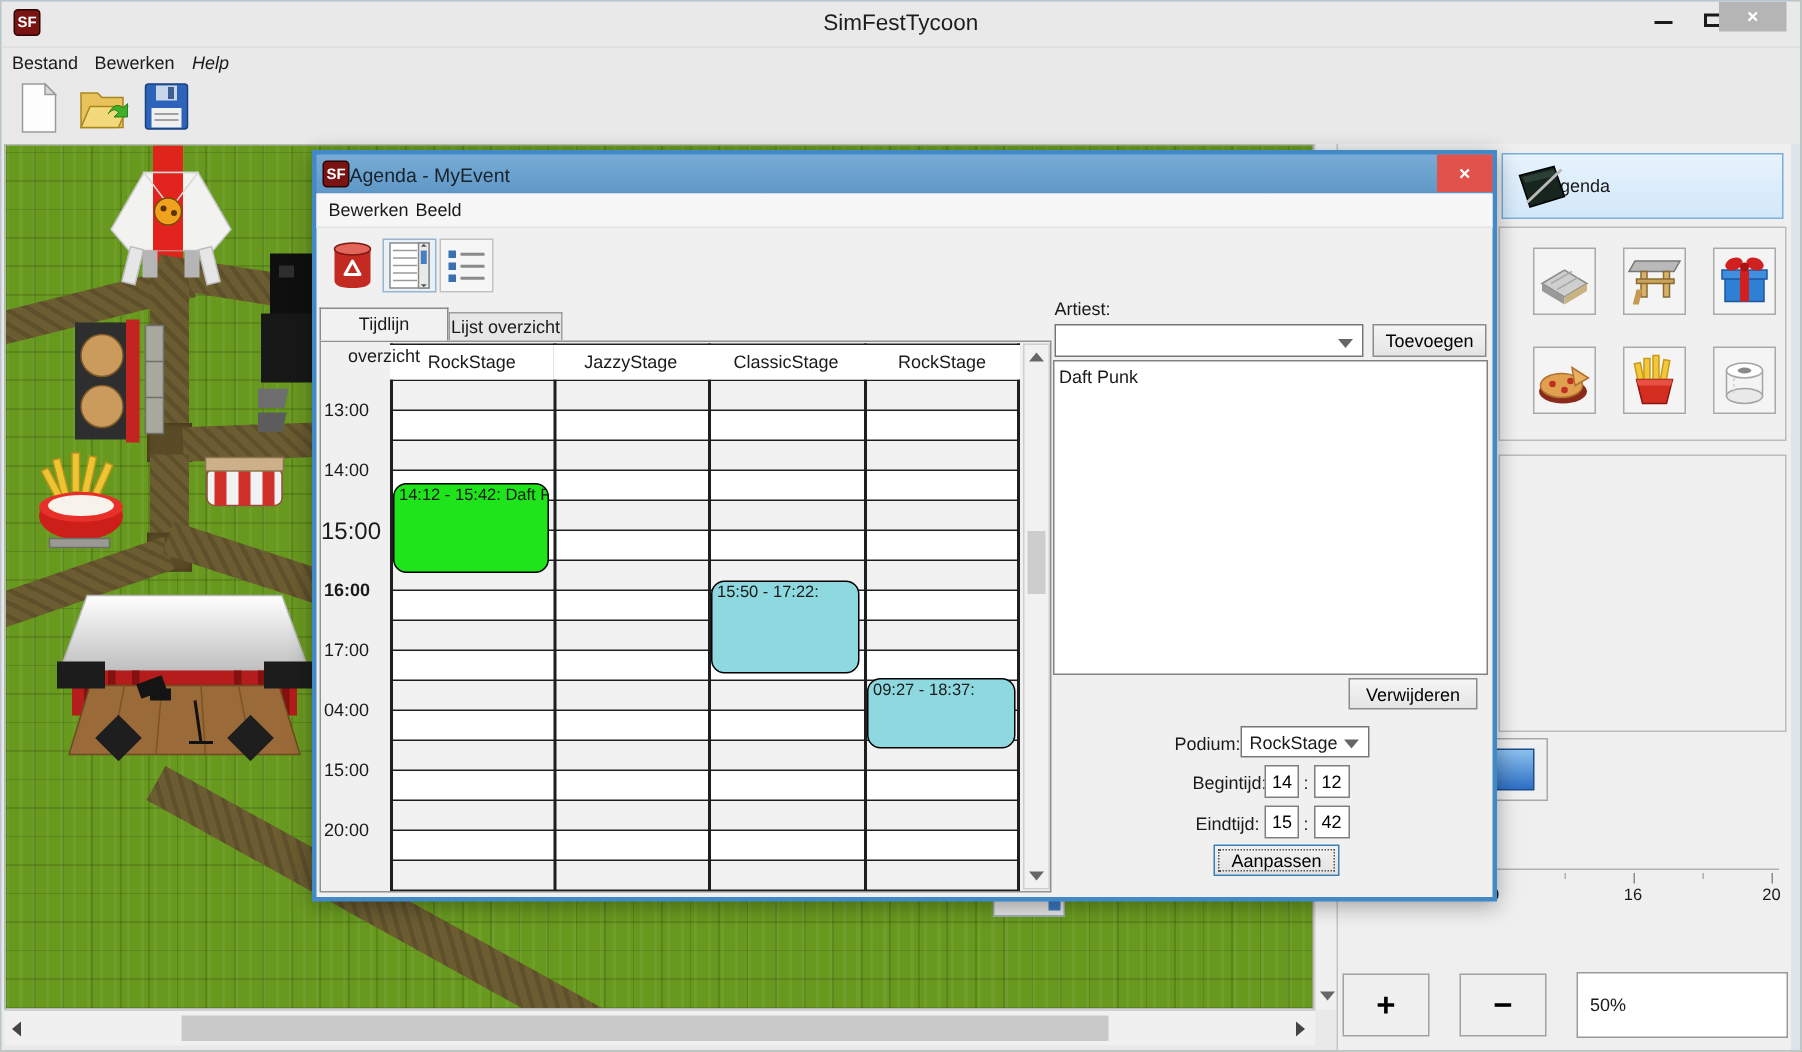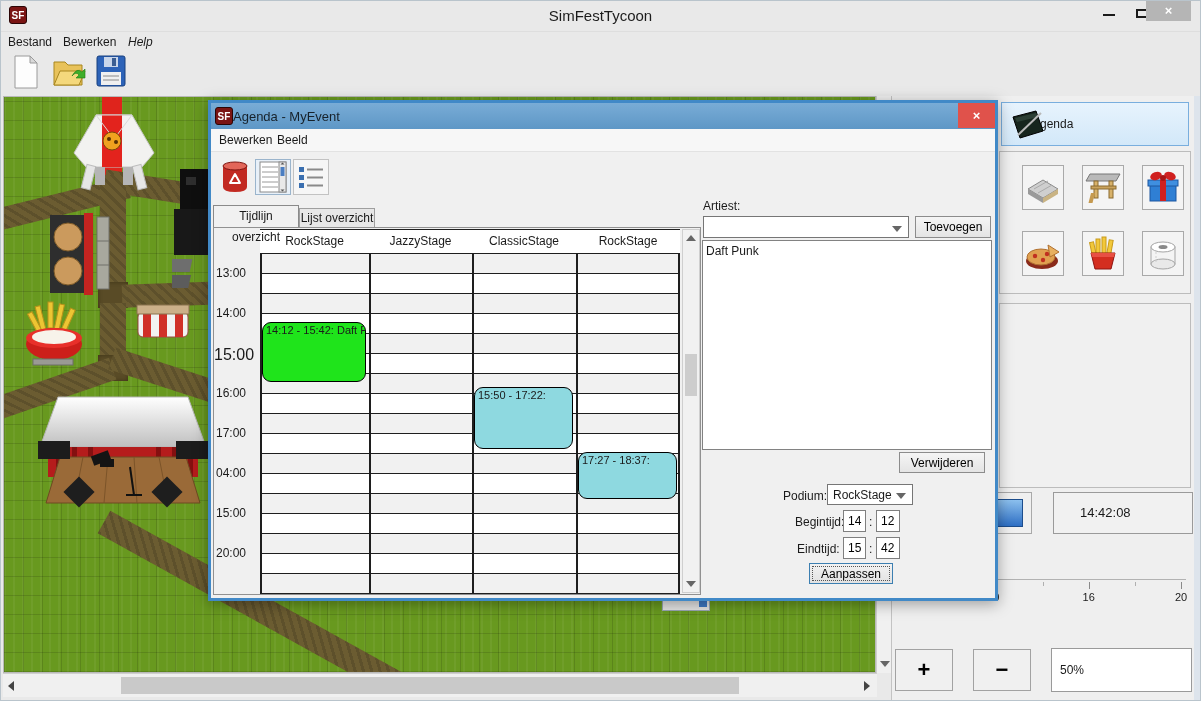--- a/index.html
+++ b/index.html
@@ -328,21 +328,20 @@
       <ellipse cx="19" cy="12" rx="4.5" ry="2" fill="#8a8a8a"></ellipse>
       <line x1="12" y1="17" x2="12" y2="27" stroke="#cfcfcf" stroke-dasharray="2 2"></line>
     </svg>
   </button>
 
   <div class="abs panel-box" style="left:998px;top:302px;width:192px;height:185px;"></div>
 
   <button class="abs clock-btn">
     <span class="clock-ico"></span>
   </button>
-  <div class="abs clock-box">14:42:08</div>
 
   <div class="abs slider">
     <div class="slider-track"></div>
   <div style="position: absolute; left: 10px; top: 11px; width: 1px; height: 7px; background: rgb(138, 138, 138);"></div>
       <div style="position: absolute; left: 10px; top: 20px; transform: translateX(-50%); font-size: 11px;">-10</div>
       <div style="position: absolute; left: 56.1667px; top: 11px; width: 1px; height: 4px; background: rgb(176, 176, 176);"></div>
       <div style="position: absolute; left: 102.333px; top: 11px; width: 1px; height: 7px; background: rgb(138, 138, 138);"></div>
       <div style="position: absolute; left: 102.333px; top: 20px; transform: translateX(-50%); font-size: 11px;">0</div>
       <div style="position: absolute; left: 148.5px; top: 11px; width: 1px; height: 4px; background: rgb(176, 176, 176);"></div>
       <div style="position: absolute; left: 194.667px; top: 11px; width: 1px; height: 7px; background: rgb(138, 138, 138);"></div>
@@ -408,21 +407,21 @@
       </button>
 
       <div class="abs tab tab-active" style="left:2px;top:76px;width:86px;">Tijdlijn overzicht</div>
       <div class="abs tab tab-idle" style="left:88px;top:79px;width:76px;">Lijst overzicht</div>
 
       <div class="abs grid-panel">
         <div class="abs gutter">
             <div style="position: absolute; left: 2px; top: 37px; font-size: 12px;">13:00</div>
             <div style="position: absolute; left: 2px; top: 77px; font-size: 12px;">14:00</div>
             <div style="position: absolute; left: 0; top: 117px; font-size: 16px;">15:00</div>
-            <div style="position: absolute; left: 2px; top: 157px; font-size: 12px;">16:00</div>
+            <div style="position: absolute; left: 2px; top: 157px; font-size: 12px; font-weight: bold;">16:00</div>
             <div style="position: absolute; left: 2px; top: 197px; font-size: 12px;">17:00</div>
             <div style="position: absolute; left: 2px; top: 237px; font-size: 12px;">04:00</div>
             <div style="position: absolute; left: 2px; top: 277px; font-size: 12px;">15:00</div>
             <div style="position: absolute; left: 2px; top: 317px; font-size: 12px;">20:00</div>
           </div>
         <div class="abs sched">
             <div style="position: absolute; left: 0px; top: 25px; width: 420px; height: 20px; box-sizing: border-box; border-bottom: 1px solid rgb(30, 30, 30); background: rgb(241, 241, 241);"></div>
             <div style="position: absolute; left: 0px; top: 45px; width: 420px; height: 20px; box-sizing: border-box; border-bottom: 1px solid rgb(30, 30, 30); background: rgb(255, 255, 255);"></div>
             <div style="position: absolute; left: 0px; top: 65px; width: 420px; height: 20px; box-sizing: border-box; border-bottom: 1px solid rgb(30, 30, 30); background: rgb(241, 241, 241);"></div>
             <div style="position: absolute; left: 0px; top: 85px; width: 420px; height: 20px; box-sizing: border-box; border-bottom: 1px solid rgb(30, 30, 30); background: rgb(255, 255, 255);"></div>
@@ -445,21 +444,21 @@
             <div style="position: absolute; left: 109px; top: 0px; width: 2px; height: 365px; background: rgb(30, 30, 30);"></div>
             <div style="position: absolute; left: 212px; top: 0px; width: 2px; height: 365px; background: rgb(30, 30, 30);"></div>
             <div style="position: absolute; left: 316px; top: 0px; width: 2px; height: 365px; background: rgb(30, 30, 30);"></div>
             <div style="position: absolute; left: 418px; top: 0px; width: 2px; height: 365px; background: rgb(30, 30, 30);"></div>
             <div style="position: absolute; left: 0px; top: 1px; width: 109px; height: 23px; line-height: 23px; text-align: center; font-size: 12px; background: rgb(255, 255, 255);">RockStage</div>
             <div style="position: absolute; left: 109px; top: 1px; width: 103px; height: 23px; line-height: 23px; text-align: center; font-size: 12px; background: rgb(255, 255, 255);">JazzyStage</div>
             <div style="position: absolute; left: 212px; top: 1px; width: 104px; height: 23px; line-height: 23px; text-align: center; font-size: 12px; background: rgb(255, 255, 255);">ClassicStage</div>
             <div style="position: absolute; left: 316px; top: 1px; width: 104px; height: 23px; line-height: 23px; text-align: center; font-size: 12px; background: rgb(255, 255, 255);">RockStage</div>
             <div style="position: absolute; left: 2px; top: 93px; width: 104px; height: 60px; background: rgb(31, 228, 27); border: 1px solid rgb(0, 0, 0); border-radius: 9px; box-sizing: border-box; font-size: 11px; padding: 1px 3px; overflow: hidden; white-space: nowrap;">14:12 - 15:42: Daft Punk</div>
             <div style="position: absolute; left: 214px; top: 158.333px; width: 99px; height: 61.3333px; background: rgb(142, 217, 224); border: 1px solid rgb(0, 0, 0); border-radius: 9px; box-sizing: border-box; font-size: 11px; padding: 1px 3px; overflow: hidden; white-space: nowrap;">15:50 - 17:22:</div>
-            <div style="position: absolute; left: 318px; top: 223px; width: 99px; height: 46.6667px; background: rgb(142, 217, 224); border: 1px solid rgb(0, 0, 0); border-radius: 9px; box-sizing: border-box; font-size: 11px; padding: 1px 3px; overflow: hidden; white-space: nowrap;">17:27 - 18:37:</div>
+            <div style="position: absolute; left: 318px; top: 223px; width: 99px; height: 46.6667px; background: rgb(142, 217, 224); border: 1px solid rgb(0, 0, 0); border-radius: 9px; box-sizing: border-box; font-size: 11px; padding: 1px 3px; overflow: hidden; white-space: nowrap;">09:27 - 18:37:</div>
           </div>
         <div class="abs gscroll">
           <div class="abs tri tri-up" style="left:3px;top:5px;"></div>
           <div class="gthumb"></div>
           <div class="abs tri tri-down" style="left:3px;bottom:5px;"></div>
         </div>
       </div>
 
       <div class="abs lbl" style="left:492px;top:70px;">Artiest:</div>
       <div class="abs combo" style="left:492px;top:87px;width:206px;height:22px;">

